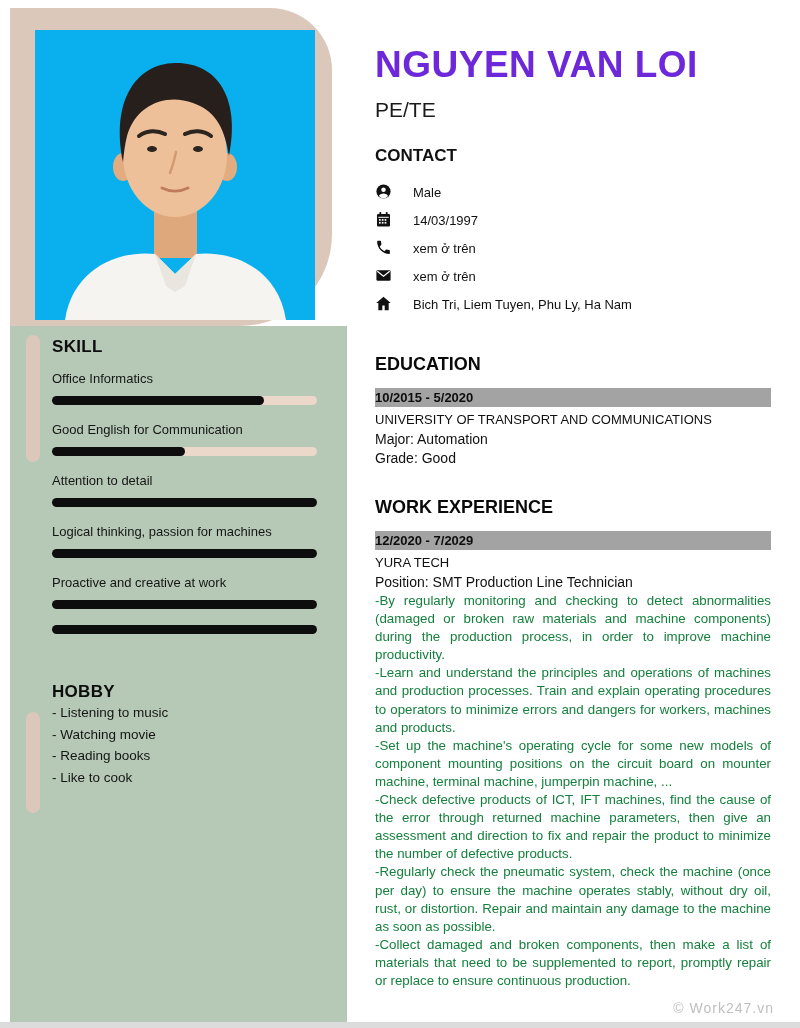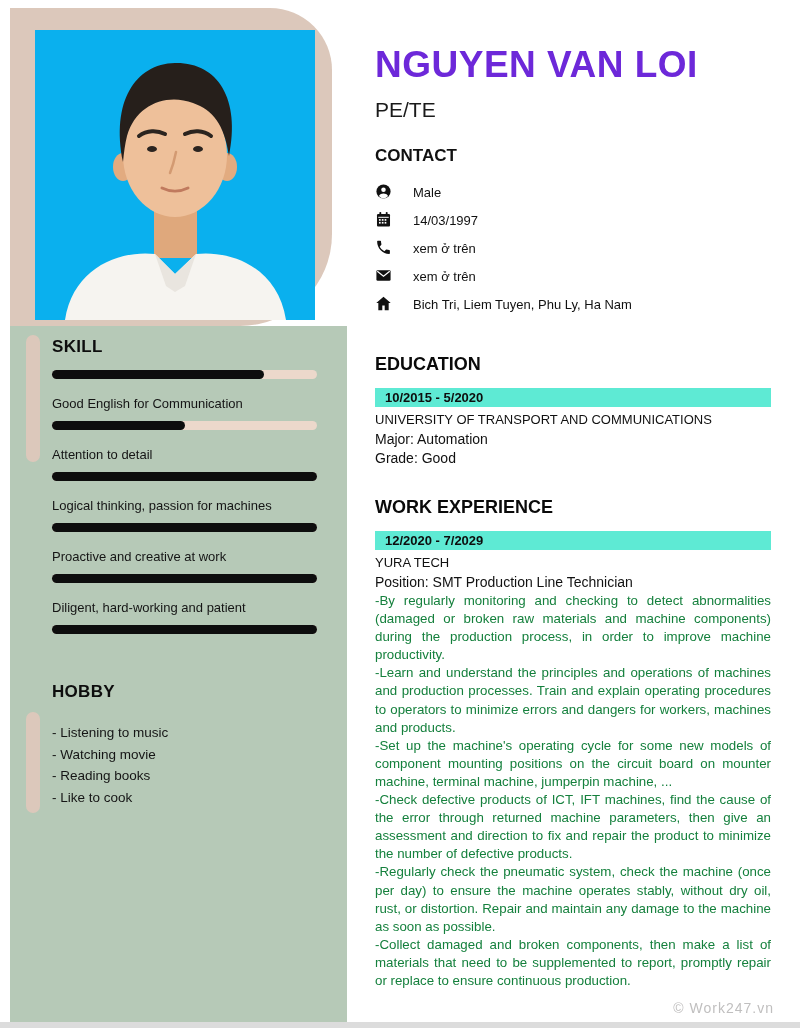--- a/index.html
+++ b/index.html
@@ -18,37 +18,37 @@
   .accent-skill{left:16px;top:9px;height:127px}
   .accent-hobby{left:16px;top:386px;height:101px}
   .sidebar-content{position:relative;padding:11px 30px 0 42px}
   .side-heading{font-size:17px;font-weight:700;letter-spacing:.3px;color:#0d0d0d}
   .skill-list{margin-top:13px}
   .skill-item{margin-bottom:16px}
   .skill-label{font-size:13px;line-height:17px;margin-bottom:9px;color:#151515}
   .skill-track{height:9px;background:#ecd8cb;border-radius:5px}
   .skill-fill{height:100%;background:#0d0d0d;border-radius:5px}
   .hobby-heading{margin-top:48px}
-  .hobby-list{margin-top:20px;list-style:none}
+  .hobby-list{margin-top:0;list-style:none}
   .hobby-list li{font-size:13.5px;line-height:21.5px;color:#151515}
 
   
   .right-col{position:absolute;left:375px;top:0;width:396px}
   .name{font-size:37px;font-weight:800;margin-top:44px;letter-spacing:.5px;color:#6d28d9}
   .subtitle{font-size:21px;margin-top:12px;color:#1a1a1a}
   .contact-heading{font-size:17px;font-weight:700;margin-top:24px}
   .contact-list{margin-top:17px}
   .contact-row{display:flex;align-items:flex-end;margin-bottom:11px}
   .contact-icon{width:17px;height:17px;flex:0 0 17px;margin-right:21px}
   .contact-icon svg{display:block;width:100%;height:100%}
   .contact-text{font-size:13px;color:#111}
   .section-heading{font-size:18px;font-weight:700;color:#0a0a0a}
   .edu-heading{margin-top:42px}
   .exp-heading{margin-top:30px}
-  .date-bar{margin-top:13px;height:19px;line-height:19px;background:#5eead4;font-size:13px;font-weight:700;padding-left:10px;color:#0d0d0d}
+  .date-bar{margin-top:13px;height:19px;line-height:19px;background:#a3a3a3;font-size:13px;font-weight:700;padding-left:0;color:#0d0d0d}
   .bold-line{font-size:13px;font-weight:400;margin-top:4px;line-height:18px}
   .plain-line{font-size:14px;margin-top:1px;line-height:18px}
   .bullets{margin-top:1px}
   .bullet{font-size:13.3px;line-height:18.1px;text-align:justify;color:#15803d}
 
   .watermark{position:absolute;right:26px;bottom:12px;font-size:14px;color:#c0bfbf;letter-spacing:1px}
 </style>
 </head>
 <body>
 
@@ -74,20 +74,21 @@
     </svg>
   </div>
 
   <div class="green-panel">
     <div class="accent accent-skill"></div>
     <div class="accent accent-hobby"></div>
     <div class="sidebar-content">
       <div class="side-heading">SKILL</div>
       <div class="skill-list">
         <div class="skill-item">
+          <div class="skill-label">Office Informatics</div>
           <div class="skill-track">
               <div class="skill-fill" style="width: 80%;"></div>
             </div>
         </div>
         <div class="skill-item">
           <div class="skill-label">Good English for Communication</div>
           <div class="skill-track">
               <div class="skill-fill" style="width: 50%;"></div>
             </div>
         </div>
@@ -103,21 +104,20 @@
               <div class="skill-fill" style="width: 100%;"></div>
             </div>
         </div>
         <div class="skill-item">
           <div class="skill-label">Proactive and creative at work</div>
           <div class="skill-track">
               <div class="skill-fill" style="width: 100%;"></div>
             </div>
         </div>
         <div class="skill-item">
-          <div class="skill-label">Diligent, hard-working and patient</div>
           <div class="skill-track">
               <div class="skill-fill" style="width: 100%;"></div>
             </div>
         </div>
       </div>
 
       <div class="side-heading hobby-heading">HOBBY</div>
       <ul class="hobby-list">
         <li>- Listening to music</li>
         <li>- Watching movie</li>

